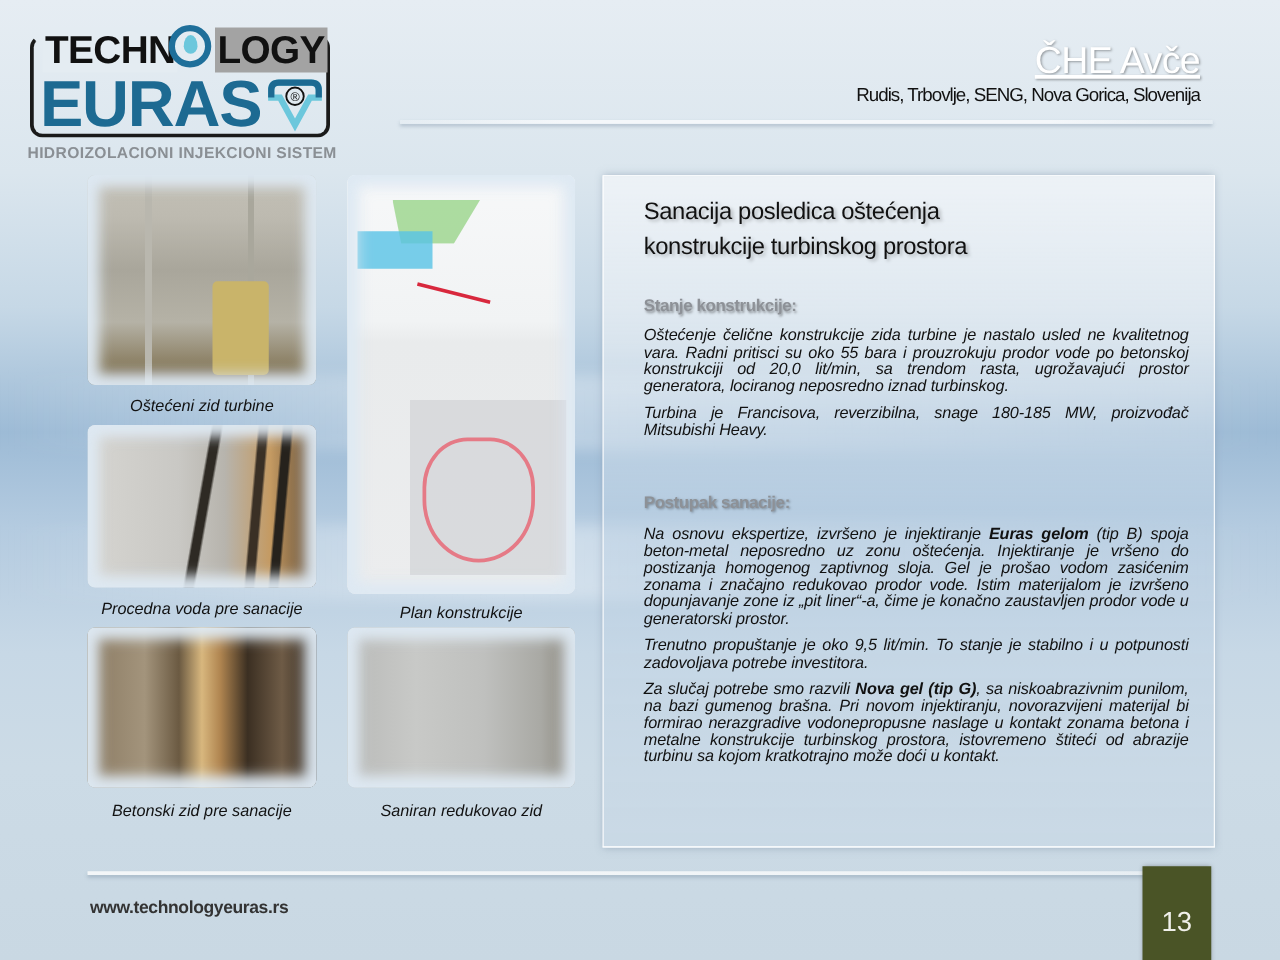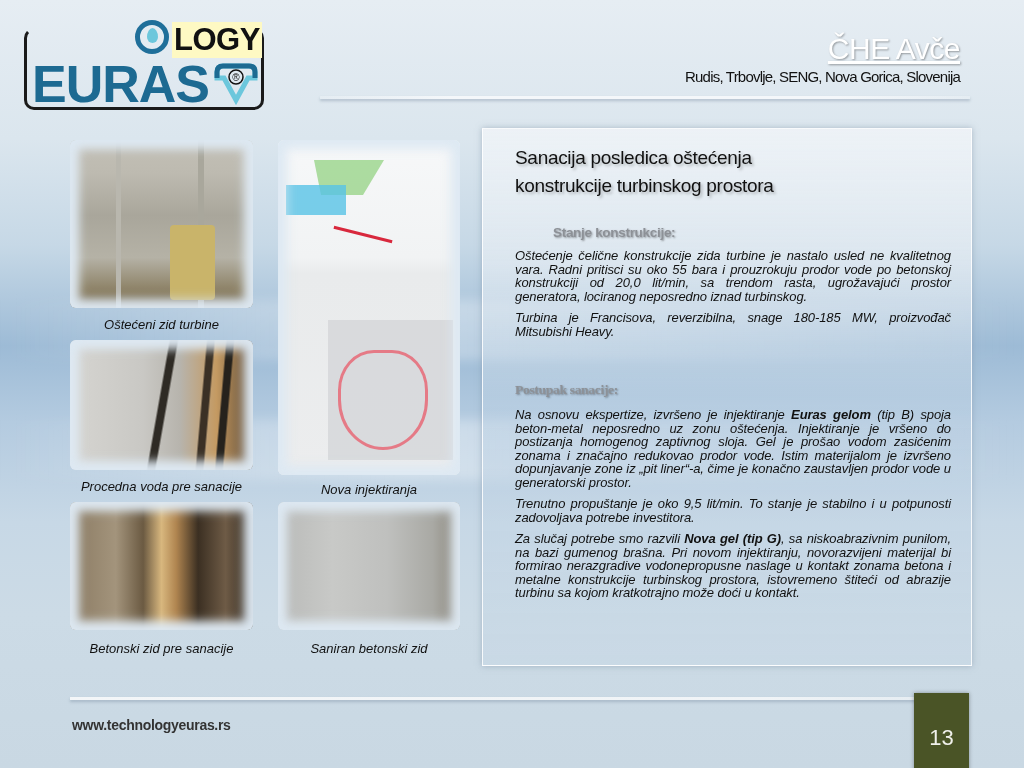--- a/index.html
+++ b/index.html
@@ -27,21 +27,21 @@
   .logo-drop {
     position: absolute; left: 113px; top: 2px; width: 34px; height: 34px; border-radius: 50%;
     border: 5px solid #1f6f9a; background: #e4ecf2;
   }
   .logo-drop::after {
     content: ""; position: absolute; left: 7px; top: 3px; width: 11px; height: 15px;
     background: #6cc7dc; border-radius: 50% 50% 50% 50% / 60% 60% 40% 40%;
   }
   .logo-logy {
     position: absolute; left: 150px; top: 4px; font-size: 31px; font-weight: bold; color: #111; letter-spacing: -0.5px;
-    background: #fef9c3; padding: 0 2px;
+    background: #a3a3a3; padding: 0 2px;
   }
   .logo-euras {
     position: absolute; left: 10px; top: 36px; font-size: 52px; font-weight: bold; color: #1d6a92; letter-spacing: -1px;
   }
   .logo-vmark {
     position: absolute; left: 192px; top: 44px; width: 44px; height: 44px;
   }
   .logo-sub {
     position: absolute; left: 0px; top: 97px; font-size: 12.5px; font-weight: bold; color: #8a8f94; letter-spacing: 0.3px; white-space: nowrap;
   }
@@ -92,21 +92,21 @@
   .ph4 .grey { position: absolute; left: 50px; top: 180px; width: 125px; height: 140px; background: #d4d6d8; opacity: 0.8; }
   .ph4 .spiral { position: absolute; left: 60px; top: 210px; width: 90px; height: 100px; border: 3px solid #e57a86; border-radius: 40% 40% 50% 50%; }
   .ph5 { left: 278px; top: 502px; width: 182px; height: 128px;
     background: linear-gradient(90deg, #b9bab8 0%, #c8c9c7 30%, #bfc0be 60%, #a9a9a4 85%, #8a857a 100%);
   }
   .cap {
     position: absolute; font-size: 13px; font-style: italic; color: #111; white-space: nowrap; text-align: center;
   }
   
   .panel {
-    position: absolute; left: 482px; top: 128px; width: 490px; height: 538px;
+    position: absolute; left: 482px; top: 140px; width: 490px; height: 538px;
     border: 1px solid rgba(255,255,255,0.85);
     background: linear-gradient(180deg, rgba(240,244,248,0.85) 0%, rgba(230,237,243,0.7) 25%, rgba(190,210,228,0.45) 50%, rgba(200,216,230,0.5) 100%);
     box-shadow: 0 0 6px rgba(120,140,160,0.5);
   }
   .p-title {
     position: absolute; left: 32px; top: 15px; font-size: 19px; line-height: 28px; color: #111;
     text-shadow: 2px 2px 3px rgba(0,0,0,0.25); letter-spacing: -0.3px;
   }
   .p-h {
     position: absolute; left: 32px; font-size: 13.5px; font-weight: bold; color: #8d9197;
@@ -137,29 +137,31 @@
   }
 </style>
 </head>
 <body>
 
 <div class="bg-streak" style="top:300px;"></div>
 <div class="bg-streak" style="top:420px;"></div>
 
 <div class="logo">
   <div class="logo-frame"></div>
+  <span class="logo-tech">TECHN</span>
   <span class="logo-drop"></span>
   <span class="logo-logy">LOGY</span>
   <span class="logo-euras">EURAS</span>
   <svg class="logo-vmark" viewBox="0 0 44 44">
     <path d="M3 10 Q3 4 9 4 L35 4 Q41 4 41 10 L41 16 L34 16 L22 38 L10 16 L3 16 Z" fill="none" stroke="#6cc7dc" stroke-width="5"></path>
     <path d="M3 16 L3 10 Q3 4 9 4 L35 4 Q41 4 41 10 L41 16" fill="none" stroke="#1d6a92" stroke-width="5"></path>
     <circle cx="22" cy="15" r="7" fill="none" stroke="#111" stroke-width="1.5"></circle>
     <text x="22" y="19" font-size="10" text-anchor="middle" font-family="Liberation Sans, sans-serif" fill="#111">®</text>
   </svg>
+  <span class="logo-sub">HIDROIZOLACIONI INJEKCIONI SISTEM</span>
 </div>
 
 <div class="hdr-title">ČHE Avče</div>
 <div class="hdr-sub">Rudis, Trbovlje, SENG, Nova Gorica, Slovenija</div>
 <div class="hdr-line"></div>
 
 <div class="photo ph1">
     <div class="machine"></div>
   </div>
 <div class="cap" style="left:70px; top:317px; width:183px;">Oštećeni zid turbine</div>
@@ -170,38 +172,38 @@
 <div class="photo ph3"></div>
 <div class="cap" style="left:70px; top:641px; width:183px;">Betonski zid pre sanacije</div>
 
 <div class="photo ph4">
   <div class="green"></div>
     <div class="blue"></div>
     <div class="redl"></div>
     <div class="grey"></div>
     <div class="spiral"></div>
 </div>
-<div class="cap" style="left:278px; top:482px; width:182px;">Nova injektiranja</div>
+<div class="cap" style="left:278px; top:482px; width:182px;">Plan konstrukcije</div>
 
 <div class="photo ph5"></div>
-<div class="cap" style="left:278px; top:641px; width:182px;">Saniran betonski zid</div>
+<div class="cap" style="left:278px; top:641px; width:182px;">Saniran redukovao zid</div>
 
 <div class="panel">
   <div class="p-title">
     <div>Sanacija posledica oštećenja</div>
     <div>konstrukcije turbinskog prostora</div>
   </div>
 
-  <div class="p-h" style="top:96px;margin-left:38px;">Stanje konstrukcije:</div>
+  <div class="p-h" style="top:96px;">Stanje konstrukcije:</div>
   <div class="p-body" style="top:120px;">
     <p>Oštećenje čelične konstrukcije zida turbine je nastalo usled ne kvalitetnog vara. Radni pritisci su oko 55 bara i prouzrokuju prodor vode po betonskoj  konstrukciji od 20,0 lit/min, sa trendom rasta, ugrožavajući prostor generatora, lociranog neposredno iznad turbinskog.</p>
     <p>Turbina je  Francisova, reverzibilna, snage 180-185 MW, proizvođač Mitsubishi Heavy.</p>
   </div>
 
-  <div class="p-h" style="top:253px;font-family:Liberation Serif, serif;">Postupak sanacije:</div>
+  <div class="p-h" style="top:253px;">Postupak sanacije:</div>
   <div class="p-body" style="top:279px;">
     <p><span>Na osnovu ekspertize, izvršeno je injektiranje </span><b>Euras gelom</b><span> (tip B) spoja beton-metal neposredno uz zonu oštećenja. Injektiranje je vršeno do postizanja homogenog zaptivnog sloja. Gel je prošao vodom zasićenim zonama i značajno redukovao prodor vode. Istim materijalom je izvršeno dopunjavanje zone iz „pit liner“-a, čime je konačno zaustavljen  prodor vode u generatorski prostor.</span></p>
     <p>Trenutno propuštanje je oko 9,5 lit/min. To stanje je stabilno i u potpunosti zadovoljava potrebe investitora.</p>
     <p><span>Za slučaj potrebe smo razvili </span><b>Nova gel (tip G)</b><span>, sa niskoabrazivnim punilom, na bazi gumenog brašna. Pri novom injektiranju, novorazvijeni materijal bi formirao nerazgradive vodonepropusne naslage u kontakt zonama betona i metalne konstrukcije turbinskog prostora, istovremeno štiteći od abrazije turbinu sa kojom kratkotrajno može doći u kontakt.</span></p>
   </div>
 </div>
 
 <div class="ftr-line"></div>
 <div class="ftr-url">www.technologyeuras.rs</div>
 <div class="pg">

